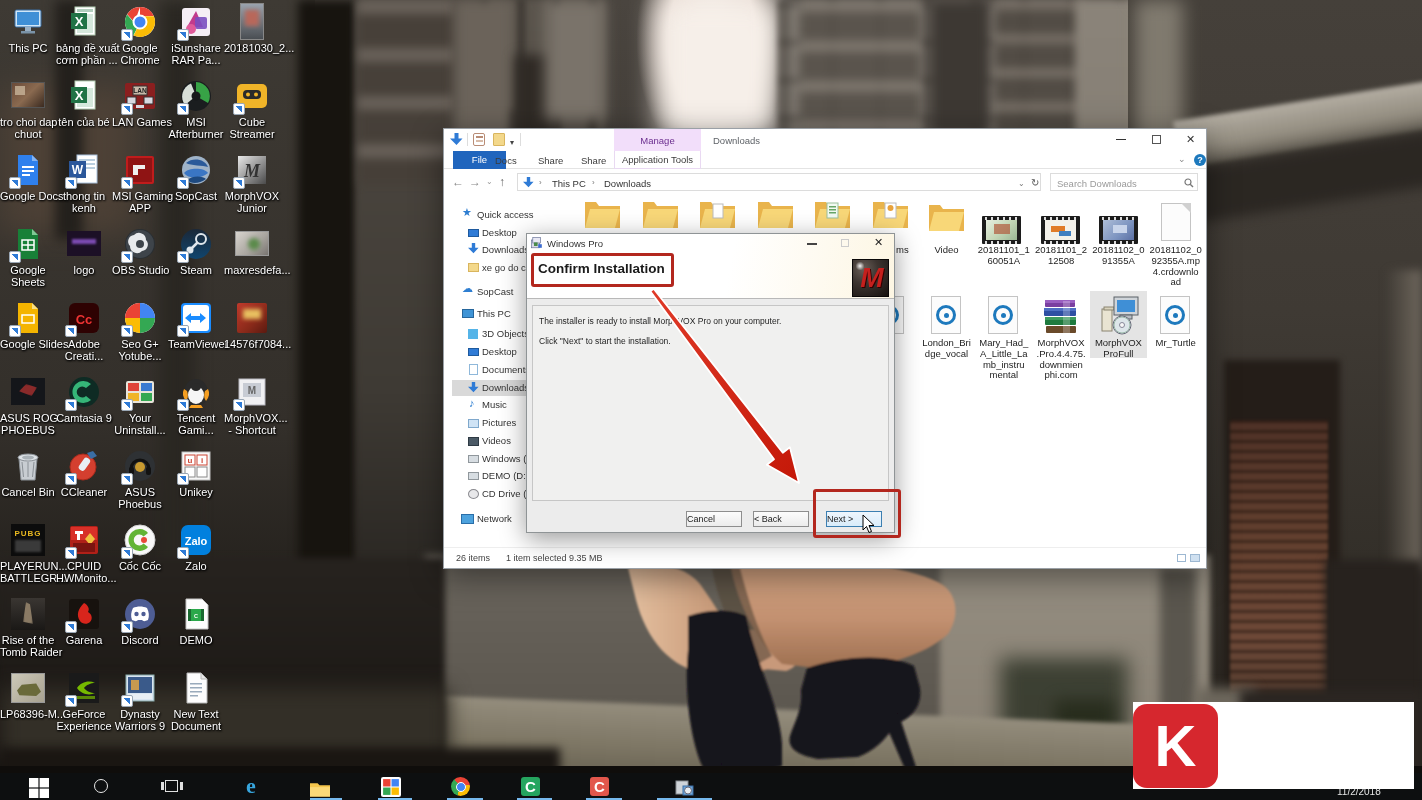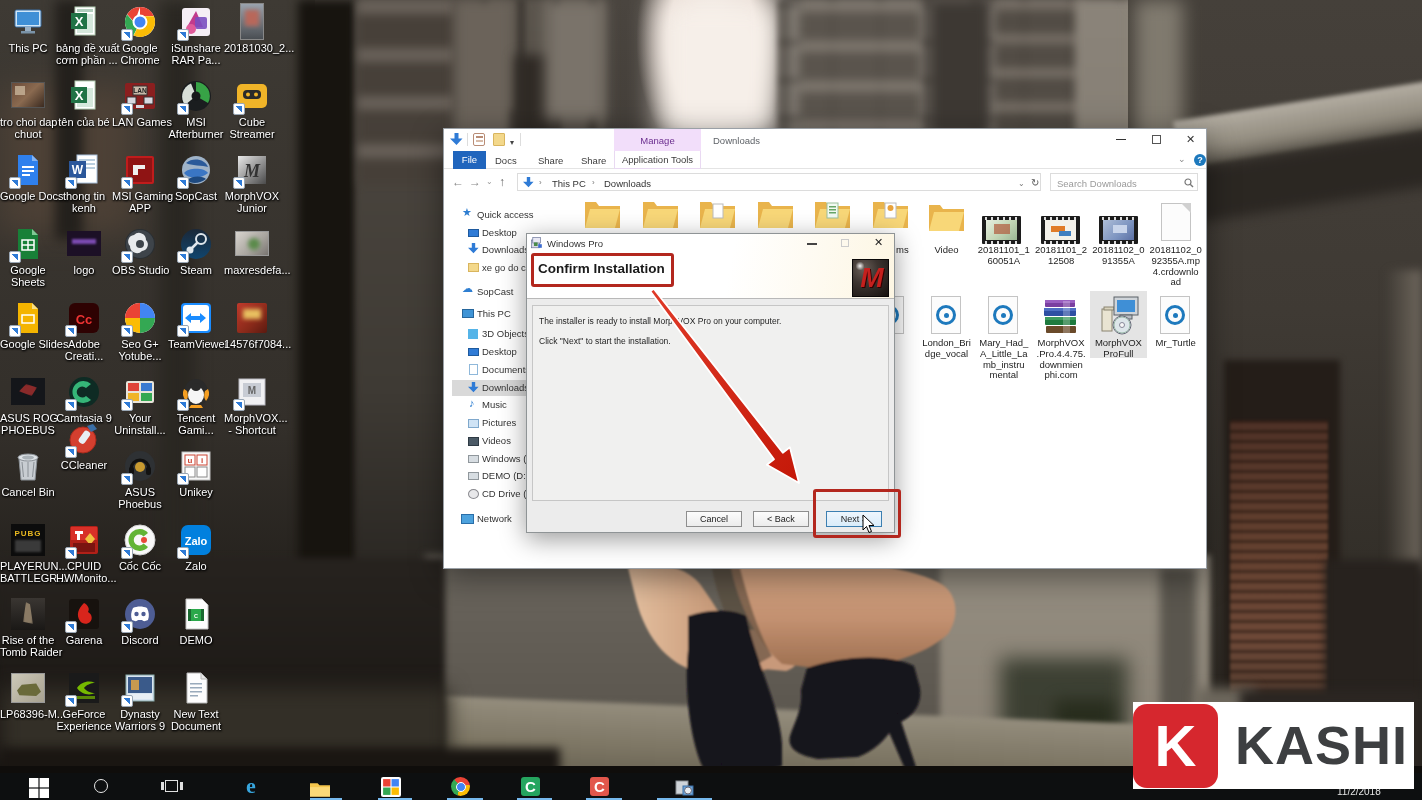--- a/index.html
+++ b/index.html
@@ -16,21 +16,21 @@
  linear-gradient(45deg,transparent 44%,#2f7bd6 44%) }
 
 #taskbar{position:absolute;left:0;top:773px;width:1422px;height:27px;background:#0d0f10}
 .tb{position:absolute;top:4px;width:20px;height:20px}
 .tbline{position:absolute;top:24.5px;height:2px;background:#76b9ed}
 
 #explorer{position:absolute;left:443px;top:128px;width:764px;height:441px;background:#fff;border:1px solid #9aa0a6;box-shadow:0 8px 30px rgba(0,0,0,.45);font-size:9px;color:#222}
 
 #dialog{position:absolute;left:526px;top:233px;width:369px;height:300px;background:#ececec;border:1px solid #8f9496;box-shadow:0 6px 24px rgba(0,0,0,.4)}
 .rbox{position:absolute;border:3px solid #b3271e;border-radius:3px}
-.btn{width:56px;height:16px;background:linear-gradient(#fcfcfc,#ececec);border:1px solid #8e8e8e;font-size:9px;color:#222;text-align:center;line-height:14px}
+.btn{width:56px;height:16px;background:linear-gradient(#fcfcfc,#ececec);border:1px solid #8e8e8e;font-size:9px;color:#222;line-height:14px}
 
 #kashi{position:absolute;left:1133px;top:702px;width:281px;height:87px;background:#fff;overflow:hidden;z-index:60}
 .film{width:39px;height:28px;background:#1c1c1c;border-radius:1px}
 .film:before,.film:after{content:"";position:absolute;left:1px;right:1px;height:3px;background:repeating-linear-gradient(90deg,#1c1c1c 0 2px,#ddd 2px 4px,#1c1c1c 4px 6px)}
 .film:before{top:0.5px}.film:after{bottom:0.5px}
 .page{width:30px;height:38px;background:#fcfcfc;border:1px solid #c4c4c4}
 .page:before{content:"";position:absolute;right:-1px;top:-1px;border:5px solid #e9e9e9;border-left-color:#d0d0d0;border-bottom-color:#d0d0d0;border-top-color:#fff0;border-right-color:#fff0;transform:rotate(180deg)}
 .page2{width:30px;height:38px;background:#fcfcfc;border:1px solid #c4c4c4}
 .mus{position:absolute;left:4px;top:8px;width:20px;height:20px;border:3.5px solid #1d79bd;border-radius:50%}
 .mus:after{content:"";position:absolute;left:4.5px;top:4.5px;width:5px;height:5px;border-radius:50%;background:#1d79bd}
@@ -417,21 +417,21 @@
 
 <div class="di" style="left:0;top:449px">
         <div class="ic"><svg width="34" height="34" viewBox="0 0 34 34">
             <path d="M8 10 h18 l-2 21 h-14 z" fill="#c8cdd2" stroke="#8a9096"></path>
             <path d="M11 13 l1.5 15 M17 13 v15 M23 13 l-1.5 15" stroke="#8a9096" fill="none"></path>
             <ellipse cx="17" cy="8.5" rx="10" ry="3.5" fill="#dde2e6" stroke="#8a9096"></ellipse>
             <ellipse cx="17" cy="8.5" rx="6" ry="2" fill="#aab2b8"></ellipse>
           </svg></div>
         <div class="lb">Cancel Bin</div>
       </div>
-<div class="di" style="left:56px;top:422px">
+<div class="di" style="left:56px;top:449px">
         <div class="ic"><svg width="34" height="34" viewBox="0 0 34 34">
             <circle cx="16" cy="18" r="13" fill="#d43f2f"></circle>
             <circle cx="16" cy="18" r="13" fill="none" stroke="#a82a1c" stroke-width="1"></circle>
             <path d="M20 4 L26 2 L30 7 L24 10 Z" fill="#3a6ea5"></path>
             <rect x="14" y="8" width="7" height="14" rx="3" transform="rotate(35 17 15)" fill="#e8eef4"></rect>
           </svg><i class="sc"></i></div>
         <div class="lb">CCleaner</div>
       </div>
 <div class="di" style="left:112px;top:449px">
         <div class="ic"><svg width="34" height="34" viewBox="0 0 34 34">
@@ -622,21 +622,21 @@
 
     <div class="abs" style="left:170px;top:0;width:87px;height:22px;background:#f2defa;color:#6b2e8f;font-size:9.5px;text-align:center;line-height:23px">Manage</div>
     <div class="abs" style="left:269px;top:6px;color:#5f6368;font-size:9.5px">Downloads</div>
 
     <div class="abs" style="left:672px;top:10px;width:10px;height:1px;background:#333"></div>
     <div class="abs" style="left:708px;top:6px;width:9px;height:9px;border:1px solid #555"></div>
     <div class="abs" style="left:742px;top:5px;color:#333;font-size:11px;line-height:11px">✕</div>
   </div>
 
   <div class="abs" style="left:0;top:22px;width:762px;height:18px;background:#fff;border-bottom:1px solid #e4e4e4">
-    <div class="abs" style="left:9px;top:0;width:33px;height:18px;background:#2065bd;color:#fff;font-size:9.5px;text-align:center;line-height:18px">File</div>
+    <div class="abs" style="left:9px;top:0;width:53px;height:18px;background:#2065bd;color:#fff;font-size:9.5px;text-align:center;line-height:18px">File</div>
     <div class="abs" style="left:51px;top:4px;color:#3b3b3b;font-size:9.5px">Docs</div>
     <div class="abs" style="left:94px;top:4px;color:#3b3b3b;font-size:9.5px">Share</div>
     <div class="abs" style="left:137px;top:4px;color:#3b3b3b;font-size:9.5px">Share</div>
     <div class="abs" style="left:170px;top:0;width:87px;height:18px;border:1px solid #e9d9f2;border-top:none;background:#fff;color:#3b3b3b;font-size:9.5px;text-align:center;line-height:17px">Application Tools</div>
     <div class="abs" style="left:734px;top:3px;color:#888;font-size:9px">⌄</div>
     <div class="abs" style="left:750px;top:3px;width:12px;height:12px;border-radius:50%;background:#1d79bd;color:#fff;font-size:9px;font-weight:bold;text-align:center;line-height:12px">?</div>
   </div>
 
   <div class="abs" style="left:0;top:41px;width:762px;height:24px;background:#fff">
     <div class="abs" style="left:8px;top:6px;color:#888;font-size:12px;line-height:12px">←</div>
@@ -803,20 +803,26 @@
       <div class="flb" style="left:703.2px;top:51px">20181102_0<br>92355A.mp<br>4.crdownlo<br>ad</div>
 
       <div class="flb" style="left:474px;top:144px">London_Bri<br>dge_vocal</div>
       <div class="flb" style="left:531.3px;top:144px">Mary_Had_<br>A_Little_La<br>mb_instru<br>mental</div>
       <div class="flb" style="left:588.6px;top:144px">MorphVOX<br>.Pro.4.4.75.<br>downmien<br>phi.com</div>
       <div class="flb" style="left:645.9px;top:144px">MorphVOX<br>ProFull</div>
       <div class="flb" style="left:703.2px;top:144px">Mr_Turtle</div>
     </div>
   </div>
 
+  <div class="abs" style="left:0;top:418px;width:762px;height:20px;background:#fff;border-top:1px solid #eee">
+    <div class="abs" style="left:12px;top:5px;color:#444;font-size:9px">26 items</div>
+    <div class="abs" style="left:62px;top:5px;color:#444;font-size:9px">1 item selected  9.35 MB</div>
+    <div class="abs" style="left:733px;top:6px;width:9px;height:8px;border:1px solid #9db8d2"></div>
+    <div class="abs" style="left:746px;top:6px;width:10px;height:8px;background:#cfe0f0;border:1px solid #9db8d2"></div>
+  </div>
 </div>
 
 <div id="dialog">
   <div class="abs" style="left:0;top:0;width:367px;height:65px;background:linear-gradient(100deg,#ffffff 55%,#fdf6e3 100%)"></div>
   <svg class="abs" style="left:4px;top:3px" width="12" height="12" viewBox="0 0 20 20">
         <rect x="1" y="5" width="13" height="13" fill="#d8d8e8" stroke="#55608a"></rect>
         <rect x="3" y="1" width="13" height="9" fill="#e8e8f4" stroke="#55608a"></rect>
         <rect x="5" y="9" width="6" height="6" fill="#4a8a4a"></rect>
         <rect x="12" y="12" width="6" height="6" fill="#3a6ad0"></rect>
       </svg>
@@ -851,16 +857,15 @@
 <div class="rbox" style="left:531px;top:253px;width:143px;height:34px;z-index:41"></div>
 <div class="rbox" style="left:813px;top:489px;width:88px;height:49px;z-index:41"></div>
 
 <svg class="abs" style="left:862px;top:514px;z-index:50" width="14" height="20" viewBox="0 0 14 20">
       <path d="M1 1 L1 16 L4.5 12.5 L7 18.5 L9.5 17.5 L7 11.5 L12 11.5 Z" fill="#fff" stroke="#000" stroke-width="1"></path>
     </svg>
 
 <div id="kashi">
   <div style="position:absolute;left:0;top:2px;width:85px;height:84px;background:#d6272e;border-radius:14px"></div>
   <div style="position:absolute;left:0;top:2px;width:85px;height:84px;border-radius:14px;color:#fff;font-weight:bold;font-size:58px;text-align:center;line-height:84px">K</div>
-  <div style="position:absolute;left:102px;top:0px;color:#3d3f41;font-weight:bold;font-size:54px;line-height:87px;letter-spacing:1px;white-space:nowrap">KASHI</div>
 </div>
 
 </div>
 
 </body></html>

